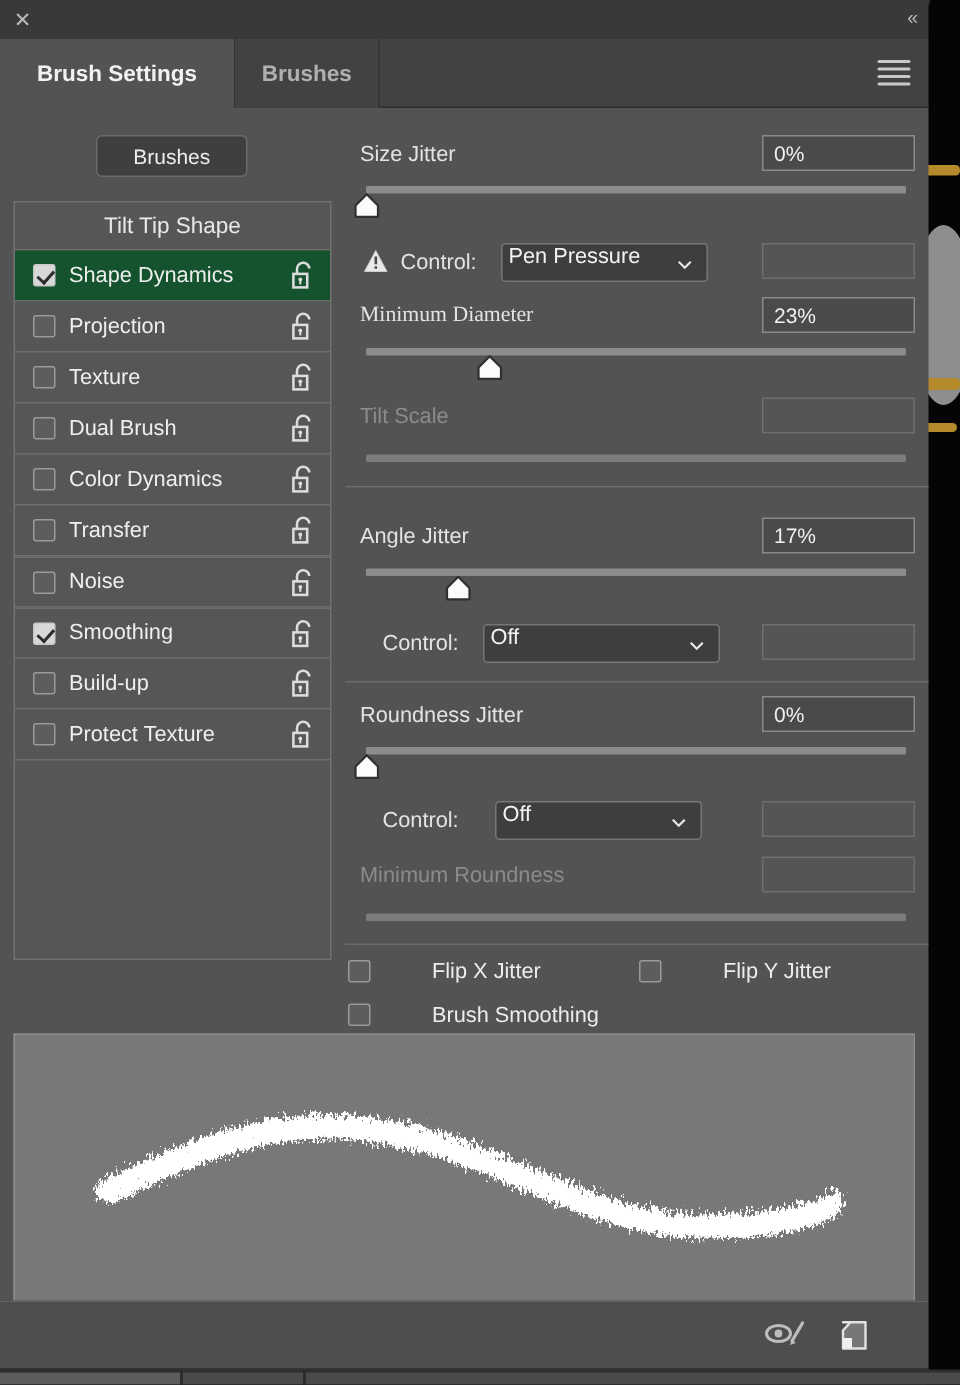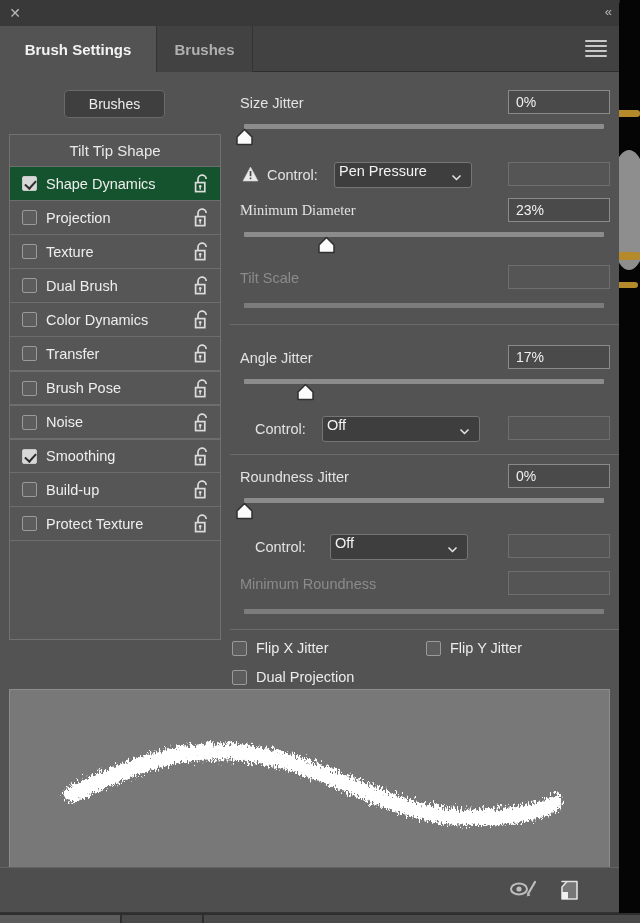--- a/index.html
+++ b/index.html
@@ -137,21 +137,21 @@
     position: absolute; height: 26px;
     background: #3e3e3e; border: 1px solid #767676; border-radius: 3px;
     color: #f2f2f2; font-size: 14.5px;
     display: flex; align-items: flex-start; padding-left: 4px;
   }
   .sel-box .chev {
     position: absolute; right: 9px; top: 7px; width: 11px; height: 11px;
   }
 
   
-  .flip-row { position: absolute; display: flex; align-items: flex-end; }
+  .flip-row { position: absolute; display: flex; align-items: flex-start; gap: 32px; }
   .flip-cb {
     width: 15px; height: 15px; border: 1px solid #9a9a9a;
     border-radius: 2px; background: #5d5d5d;
   }
   .flip-lbl { margin-left: 9px; color: #ececec; font-size: 14.5px; }
 
   
   .preview {
     position: absolute; left: 9px; top: 617px; width: 601px; height: 179px;
     background: #787878; border: 1px solid #8d8d8d;
@@ -255,30 +255,20 @@
             <span class="lock"><svg width="16" height="19" viewBox="0 0 16 19">
                 <path d="M4,9 V5.5 A4,4 0 0 1 12.2,5.0" fill="none" stroke="#dcdcdc" stroke-width="1.7"></path>
                 <rect x="1.6" y="8.6" width="9.2" height="9" fill="none" stroke="#dcdcdc" stroke-width="1.7"></rect>
                 <circle cx="6.2" cy="12.3" r="1.3" fill="#dcdcdc"></circle>
                 <rect x="5.5" y="12.6" width="1.4" height="3" fill="#dcdcdc"></rect>
               </svg></span>
           </div>
           <div class="tip-row">
             <span class="cbox"></span>
             <span class="tip-label">Transfer</span>
-            <span class="lock"><svg width="16" height="19" viewBox="0 0 16 19">
-                <path d="M4,9 V5.5 A4,4 0 0 1 12.2,5.0" fill="none" stroke="#dcdcdc" stroke-width="1.7"></path>
-                <rect x="1.6" y="8.6" width="9.2" height="9" fill="none" stroke="#dcdcdc" stroke-width="1.7"></rect>
-                <circle cx="6.2" cy="12.3" r="1.3" fill="#dcdcdc"></circle>
-                <rect x="5.5" y="12.6" width="1.4" height="3" fill="#dcdcdc"></rect>
-              </svg></span>
-          </div>
-          <div class="tip-row gap">
-            <span class="cbox"></span>
-            <span class="tip-label">Brush Pose</span>
             <span class="lock"><svg width="16" height="19" viewBox="0 0 16 19">
                 <path d="M4,9 V5.5 A4,4 0 0 1 12.2,5.0" fill="none" stroke="#dcdcdc" stroke-width="1.7"></path>
                 <rect x="1.6" y="8.6" width="9.2" height="9" fill="none" stroke="#dcdcdc" stroke-width="1.7"></rect>
                 <circle cx="6.2" cy="12.3" r="1.3" fill="#dcdcdc"></circle>
                 <rect x="5.5" y="12.6" width="1.4" height="3" fill="#dcdcdc"></rect>
               </svg></span>
           </div>
           <div class="tip-row gap">
             <span class="cbox"></span>
             <span class="tip-label">Noise</span>
@@ -416,21 +406,21 @@
     <div class="flip-row" style="left:232px; top:568px;">
       <span class="flip-cb"></span>
       <span class="flip-lbl">Flip X Jitter</span>
     </div>
     <div class="flip-row" style="left:426px; top:568px;">
       <span class="flip-cb"></span>
       <span class="flip-lbl">Flip Y Jitter</span>
     </div>
     <div class="flip-row" style="left:232px; top:597px;">
       <span class="flip-cb"></span>
-      <span class="flip-lbl">Dual Projection</span>
+      <span class="flip-lbl">Brush Smoothing</span>
     </div>
 
     <div class="preview">
       <svg width="599" height="177" viewBox="0 0 599 177">
         <defs>
           <filter id="rough">
             <feTurbulence type="fractalNoise" baseFrequency="0.55 0.22" numOctaves="4" seed="7" result="t"></feTurbulence>
             <feDisplacementMap in="SourceGraphic" in2="t" scale="17" xChannelSelector="R" yChannelSelector="G"></feDisplacementMap>
           </filter>
           <filter id="rough2">

